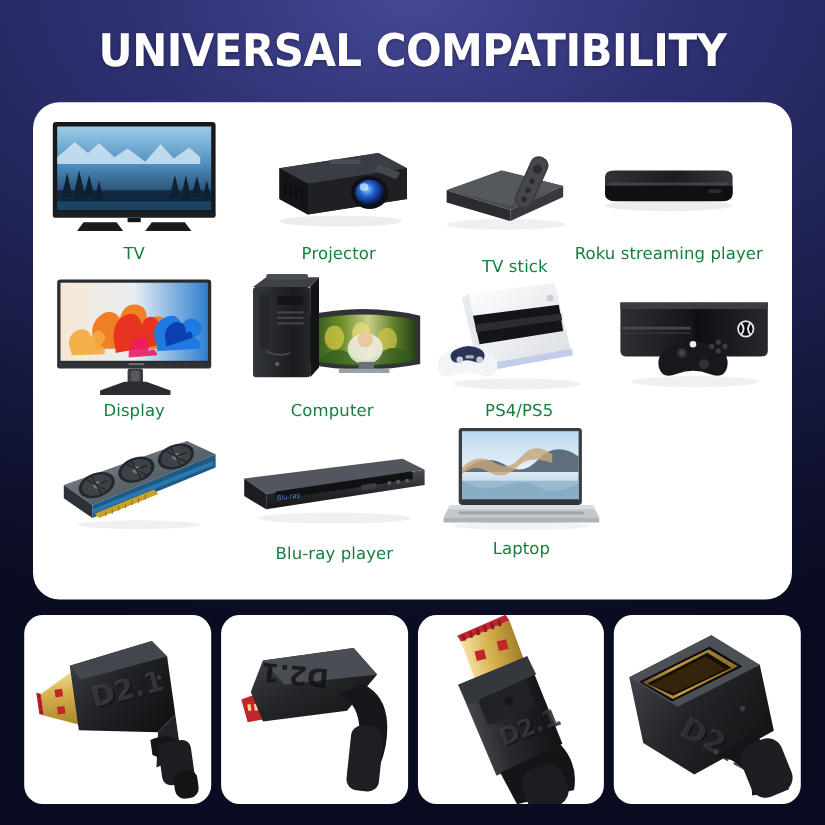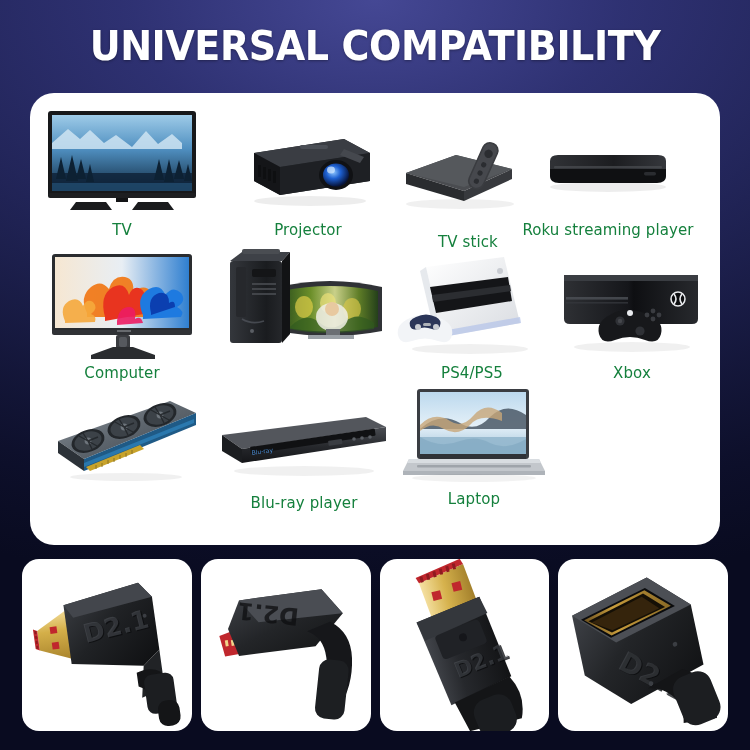--- a/index.html
+++ b/index.html
@@ -192,21 +192,21 @@
             <path d="M96 64 q-8 -18 6 -26 q12 -6 16 6 q8 -10 16 -2 q6 8 -4 14 q8 4 4 10 l-38 2 Z" fill="#1e7ae0"></path>
             <path d="M104 62 q-4 -16 8 -20 q10 -2 10 10 q6 -4 6 4 l-24 8 Z" fill="#0b3fb0"></path>
             <path d="M18 70 q-6 -14 4 -20 q10 -5 14 5 q4 -8 10 -4 q6 6 -2 12 q6 2 4 8 l-30 1 Z" fill="#f5a93c" opacity=".9"></path>
             <rect x="5" y="79" width="140" height="5" rx="2" fill="#303236"></rect>
             <rect x="70" y="79" width="14" height="2" fill="#8c8f94" opacity=".6"></rect>
             <rect x="69" y="84" width="14" height="14" rx="2" fill="#3a3c40"></rect>
             <rect x="72" y="86" width="8" height="10" rx="2" fill="#56595e"></rect>
             <path d="M44 104 l22 -8 h20 l22 8 v4 H44Z" fill="#2a2c2f"></path>
           </svg>
         </div>
-        <div class="lbl" style="margin-top:6px;">Computer</div>
+        <div class="lbl" style="margin-top:6px;">Display</div>
       </div>
 
       <div class="cell" style="left:178px; top:152px; width:188px;">
         <div class="art" style="height:114px;">
           <svg width="180" height="114" viewBox="0 0 180 114">
             <defs>
               <linearGradient id="curv" x1="0" y1="0" x2="1" y2="0">
                 <stop offset="0%" stop-color="#2c4f1c"></stop>
                   <stop offset="30%" stop-color="#6c8f2a"></stop>
                 <stop offset="55%" stop-color="#c9d089"></stop>
@@ -241,20 +241,21 @@
             <g fill="#4a4d52" opacity=".8">
               <rect x="40" y="38" width="24" height="2"></rect>
                 <rect x="40" y="43" width="24" height="2"></rect>
               <rect x="40" y="48" width="24" height="2"></rect>
             </g>
             <path d="M30 74 q10 6 22 2" stroke="#4f535a" stroke-width="1.6" fill="none" opacity=".8"></path>
             <circle cx="40" cy="86" r="2" fill="#5a5e64"></circle>
             <rect x="30" y="4" width="38" height="5" rx="2" fill="#4a4d52"></rect>
           </svg>
         </div>
+        <div class="lbl" style="margin-top:6px;">Computer</div>
       </div>
 
       <div class="cell" style="left:352px; top:156px; width:180px;">
         <div class="art" style="height:110px;">
           <svg width="160" height="110" viewBox="0 0 160 110">
             <defs>
               <linearGradient id="psw" x1="0" y1="0" x2="1" y2="1">
                 <stop offset="0%" stop-color="#ffffff"></stop>
                   <stop offset="100%" stop-color="#d9dce1"></stop>
               </linearGradient>
@@ -305,21 +306,20 @@
               <circle cx="40" cy="26" r="4.6" fill="#2f3136"></circle>
               <circle cx="53" cy="14" r="2.4" fill="#3a3c41"></circle>
               <circle cx="47" cy="10" r="2.4" fill="#3a3c41"></circle>
               <circle cx="59" cy="10" r="2.4" fill="#3a3c41"></circle>
               <circle cx="53" cy="6" r="2.4" fill="#3a3c41"></circle>
               <circle cx="30" cy="8" r="3" fill="#e9ebee"></circle>
             </g>
             <ellipse cx="80" cy="98" rx="58" ry="5" fill="#000" opacity=".06"></ellipse>
           </svg>
         </div>
-        <div class="lbl" style="margin-top:6px;">Xbox</div>
       </div>
 
       <div class="cell" style="left:6px; top:300px; width:176px;">
         <div class="art" style="height:92px;">
           <svg width="160" height="92" viewBox="0 0 160 92">
             <defs>
               <linearGradient id="gpu" x1="0" y1="0" x2="1" y2="1">
                 <stop offset="0%" stop-color="#8f979f"></stop>
                   <stop offset="50%" stop-color="#5e666e"></stop>
                 <stop offset="100%" stop-color="#3c444c"></stop>

